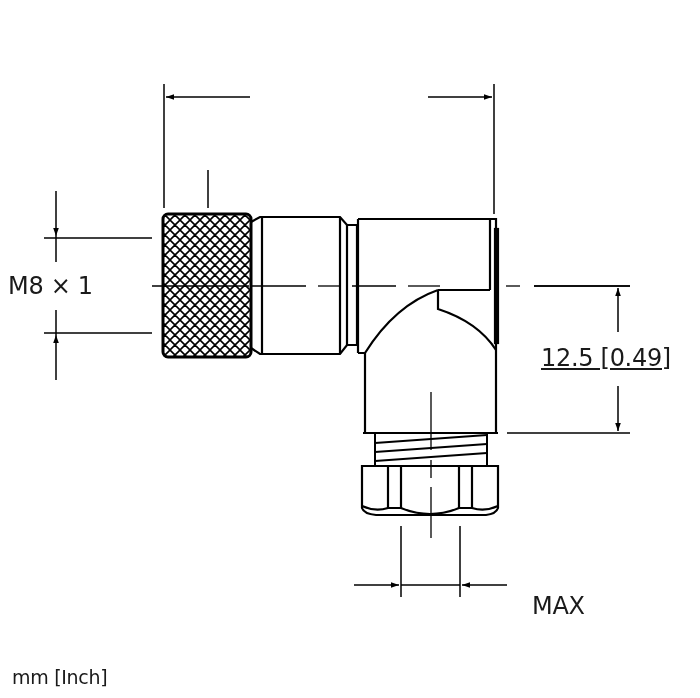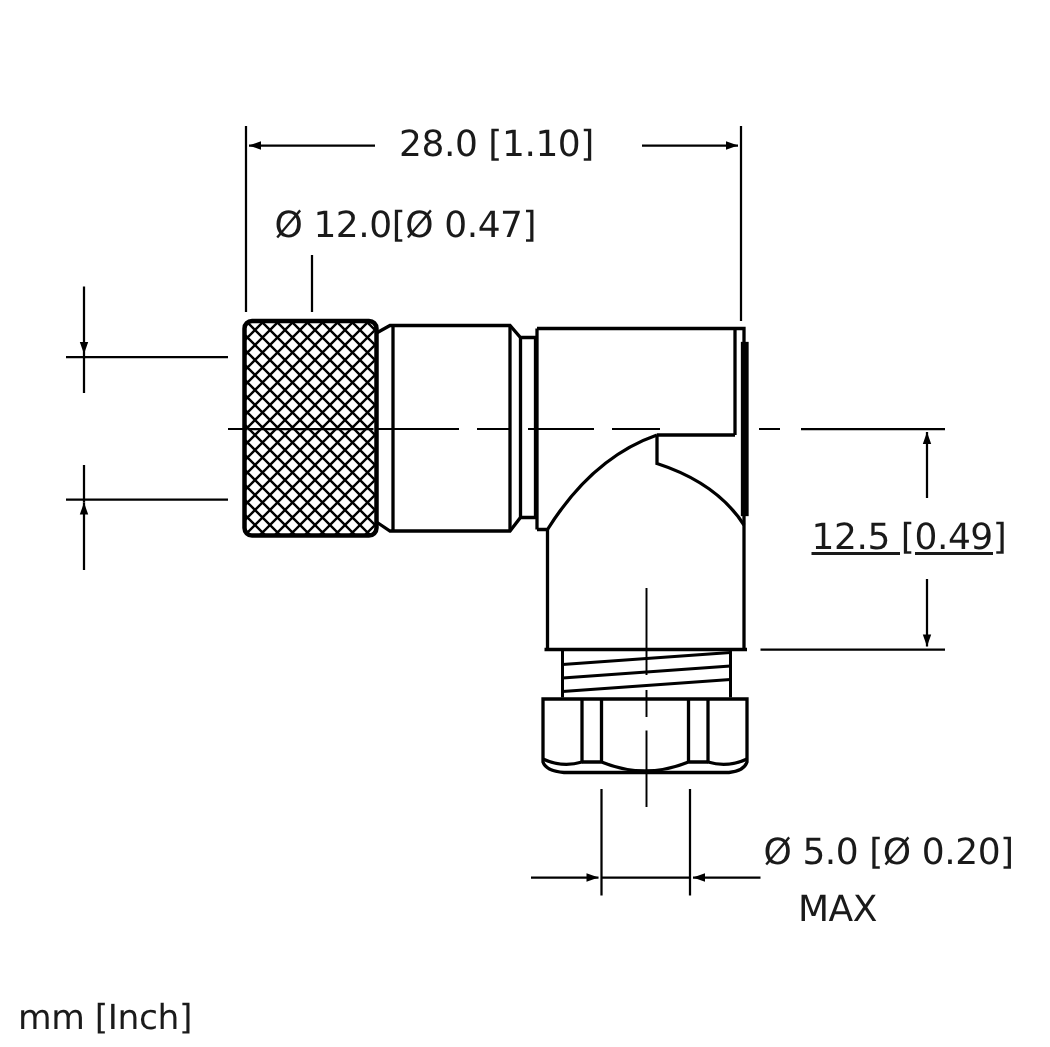--- a/index.html
+++ b/index.html
@@ -1,19 +1,19 @@
 <!DOCTYPE html>
 <html><head>
   <meta charset="utf-8">
   <style>
     html, body { margin: 0; padding: 0; background: #ffffff; }
     body { width: 700px; height: 698px; position: relative; overflow: hidden; font-family: "DejaVu Sans", sans-serif; }
     .canvas { position: absolute; left: 0; top: 0; width: 700px; height: 698px; }
     .label { position: absolute; color: #1a1a1a; font-family: "DejaVu Sans", sans-serif; font-size: 24px; line-height: 1; white-space: nowrap; letter-spacing: -0.3px; }
-    .label.small { font-size: 23px; }
+    .label.small { font-size: 19px; }
   </style>
 </head>
 <body>
 
 <div class="canvas">
   <svg width="700" height="698" viewBox="0 0 700 698" xmlns="http://www.w3.org/2000/svg">
     <defs>
       <pattern id="knurl" patternUnits="userSpaceOnUse" width="10" height="10">
         <rect width="10" height="10" fill="#ffffff"></rect>
         <path d="M0,0 L10,10 M10,0 L0,10 M-5,5 L5,15 M5,-5 L15,5 M5,15 L15,5 M-5,5 L5,-5" stroke="#000" stroke-width="1.6"></path>
@@ -112,19 +112,17 @@
     <g stroke="#000" stroke-width="1.5" fill="none">
       <line x1="401" y1="526" x2="401" y2="597"></line>
       <line x1="460" y1="526" x2="460" y2="597"></line>
       <line x1="354" y1="585" x2="399" y2="585" marker-end="url(#arrow)"></line>
       <line x1="507" y1="585" x2="462" y2="585" marker-end="url(#arrow)"></line>
       <line x1="401" y1="585" x2="460" y2="585"></line>
     </g>
   </svg>
 
   
-  <div class="label" style="left:266px; top:84px;">28.0 [1.10]</div>
-  <div class="label" style="left:183px; top:138px;">Ø 12.0[Ø 0.47]</div>
+  <div class="label" style="left:8px; top:274px;">M8 × 1</div>
   <div class="label" style="left:541px; top:346px;text-decoration:underline;">12.5 [0.49]</div>
-  <div class="label" style="left:509px; top:556px;">Ø 5.0 [Ø 0.20]</div>
   <div class="label" style="left:532px; top:594px;">MAX</div>
   <div class="label small" style="left:12px; top:668px;">mm [Inch]</div>
 </div>
 
 </body></html>

